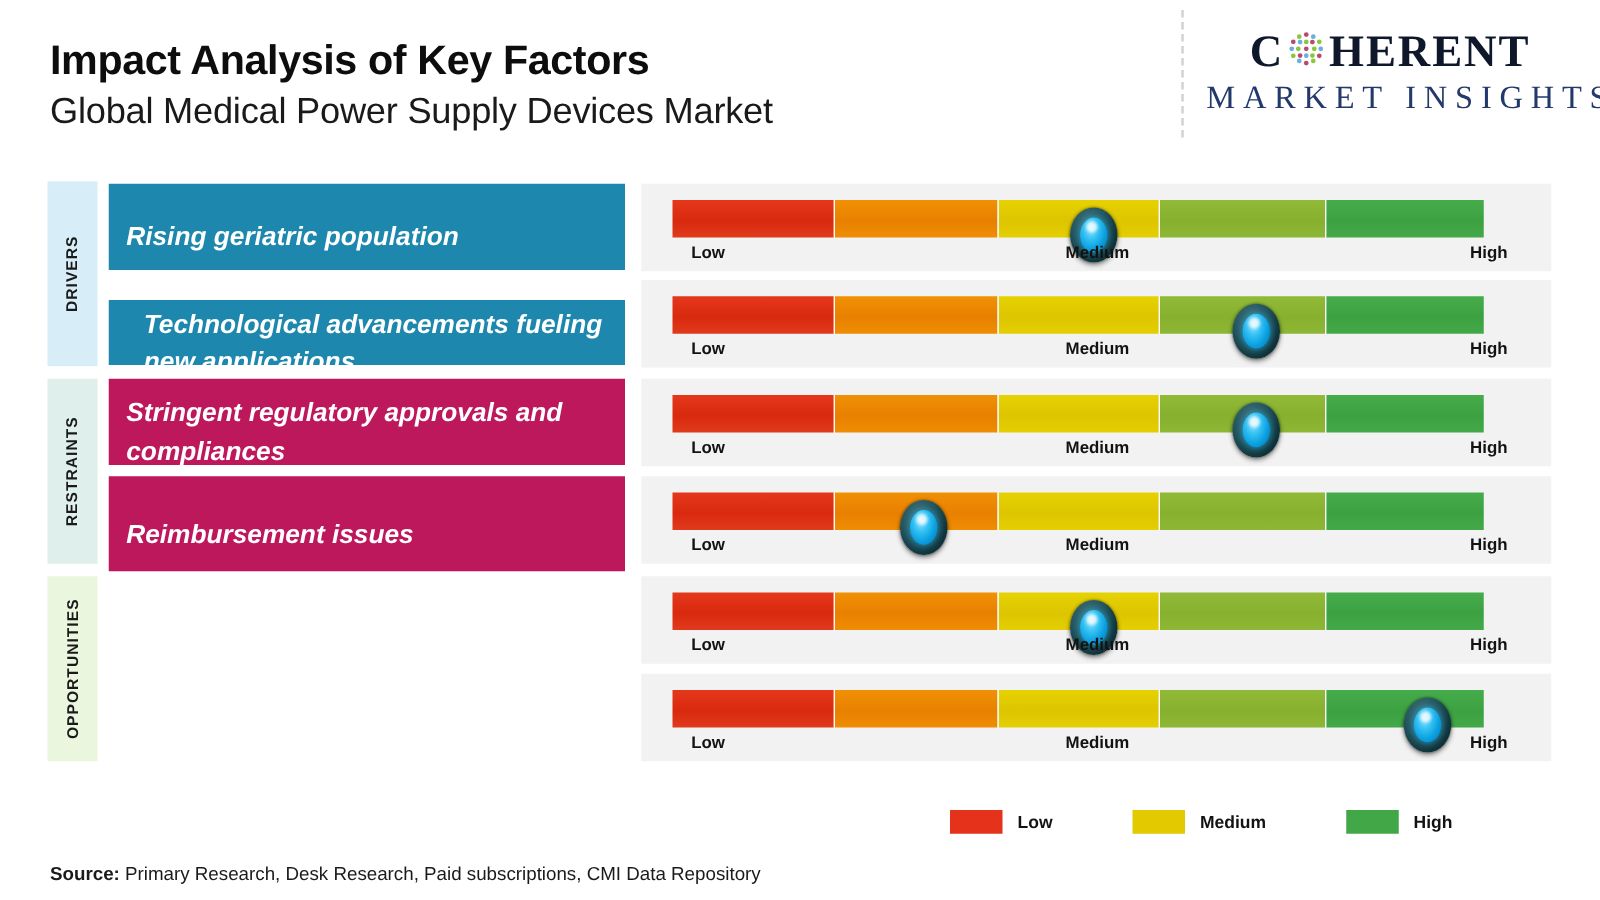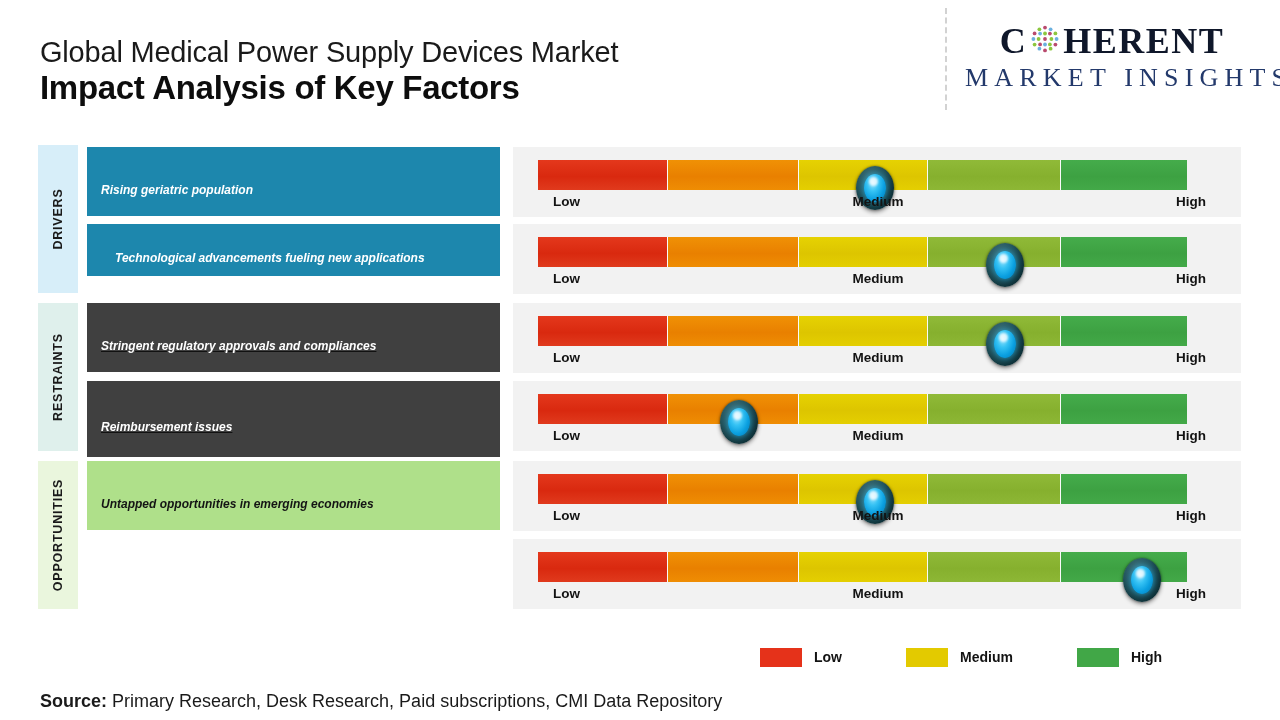--- a/index.html
+++ b/index.html
@@ -124,29 +124,29 @@
   .factor-box {
     position: absolute;
     left: 87px;
     width: 413px;
     display: flex;
     align-items: center;
     box-sizing: border-box;
     padding: 0 14px;
   }
   .factor-text {
-    font-size: 12px;
+    font-size: 21px;
     font-style: italic;
     font-weight: bold;
     line-height: 1.45;
     margin-top: 18px;
   }
   .fb-drivers       { background: #1d87ad; }
   .fb-drivers .factor-text { color: #ffffff; }
-  .fb-restraints    { background: #404040; text-decoration: underline; }
+  .fb-restraints    { background: #be185d; }
   .fb-restraints .factor-text { color: #ffffff; }
   .fb-opportunities { background: #afe08a; }
   .fb-opportunities .factor-text { color: #141414; }
 
   
   .gauge-panel {
     position: absolute;
     left: 513px;
     width: 728px;
     background: #f2f2f2;
@@ -244,33 +244,33 @@
     font-size: 14px;
     font-weight: bold;
     color: #131313;
   }
 
   
   #source-bar {
     position: absolute;
     left: 40px;
     top: 691px;
-    font-size: 18px;
+    font-size: 15px;
     color: #1a1a1a;
     white-space: nowrap;
   }
   #source-label { font-weight: bold; }
 </style>
 </head>
 <body>
 
 <div id="header">
   <div id="title-block">
+    <div id="title-main">Impact Analysis of Key Factors</div>
     <div id="title-sub">Global Medical Power Supply Devices Market</div>
-    <div id="title-main">Impact Analysis of Key Factors</div>
   </div>
 
   <div id="header-divider"></div>
 
   <div id="logo">
     <div id="logo-wordmark">
       <span class="logo-c">C</span><span id="logo-globe"><svg viewBox="0 0 34 34" width="34" height="34" aria-hidden="true">
           <g>
             <circle cx="17" cy="5.6" r="1.9" fill="#b94a6e"></circle>
             <circle cx="11.4" cy="7.3" r="1.9" fill="#8cc63e"></circle>
@@ -328,21 +328,21 @@
         <div class="orb-hl"></div>
       </div>
     </div>
     <div class="gauge-scale">
       <span class="scale-low">Low</span>
       <span class="scale-med">Medium</span>
       <span class="scale-high">High</span>
     </div>
   </div>
 
-  <div class="factor-box fb-drivers" style="top:84px;height:52px;padding-left:28px;">
+  <div class="factor-box fb-drivers" style="top:100px;height:52px;padding-left:28px;">
     <span class="factor-text">Technological advancements fueling new applications</span>
   </div>
   <div class="gauge-panel" style="top:84px;height:70px;">
     <div class="gauge-bar">
       <div class="seg seg-1"></div>
       <div class="seg seg-2"></div>
       <div class="seg seg-3"></div>
       <div class="seg seg-4"></div>
       <div class="seg seg-5"></div>
       <div class="marker" style="left:72%;">
@@ -397,23 +397,20 @@
         <div class="orb-hl"></div>
       </div>
     </div>
     <div class="gauge-scale">
       <span class="scale-low">Low</span>
       <span class="scale-med">Medium</span>
       <span class="scale-high">High</span>
     </div>
   </div>
 
-  <div class="factor-box fb-opportunities" style="top:321px;height:69px;">
-    <span class="factor-text">Untapped opportunities in emerging economies</span>
-  </div>
   <div class="gauge-panel" style="top:321px;height:70px;">
     <div class="gauge-bar">
       <div class="seg seg-1"></div>
       <div class="seg seg-2"></div>
       <div class="seg seg-3"></div>
       <div class="seg seg-4"></div>
       <div class="seg seg-5"></div>
       <div class="marker" style="left:52%;">
         <div class="orb-outer"></div>
         <div class="orb-inner"></div>

